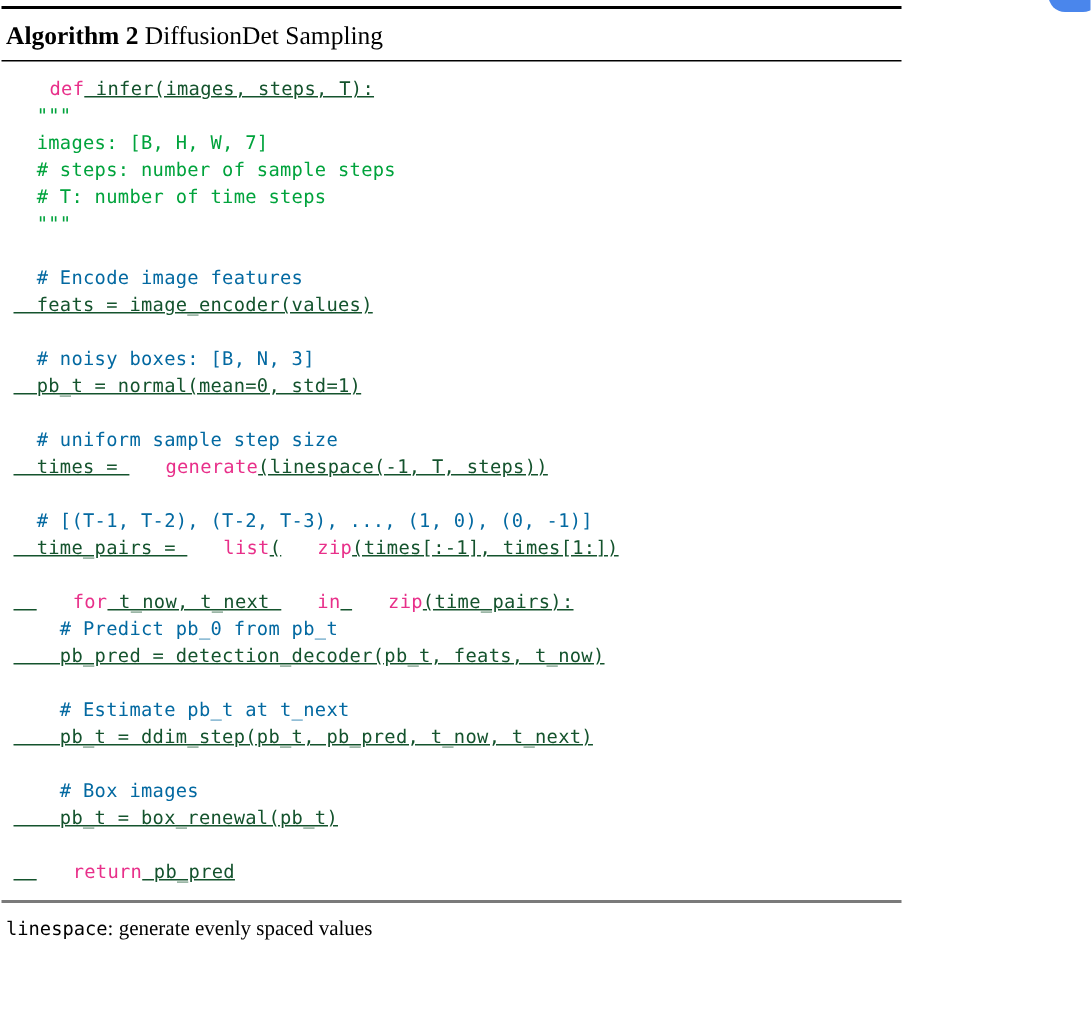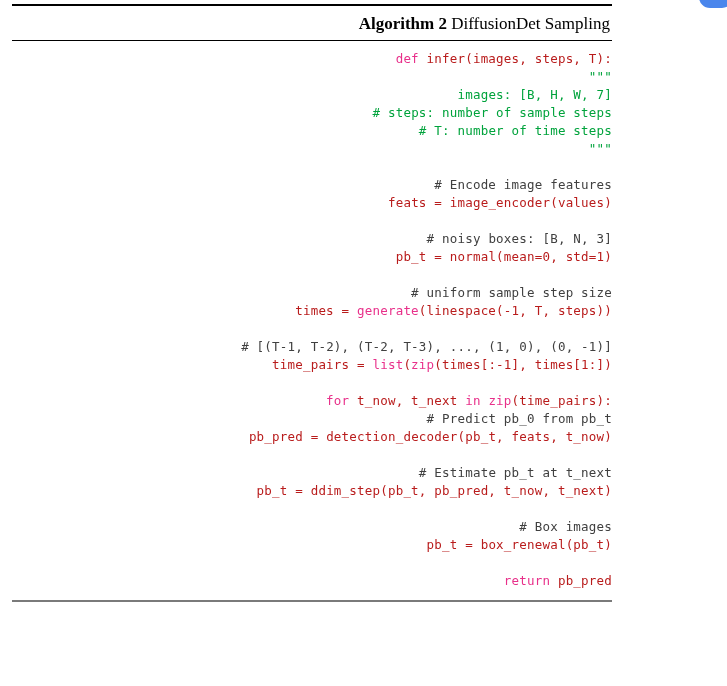--- a/index.html
+++ b/index.html
@@ -23,24 +23,23 @@
     right: -6px;
     width: 34px;
     height: 22px;
     border-radius: 11px;
     background: #4a86ec;
     pointer-events: none;
   }
 
   .algorithm-block {
     position: absolute;
-    left: 12px;
+    left: 1px;
     top: 0;
     width: 600px;
-    text-align: right;
   }
 
   .rule-top {
     height: 0;
     border-top: 2px solid #000000;
     margin: 4px 0 0 0;
   }
   .rule-title {
     height: 0;
     border-top: 1.5px solid #000000;
@@ -74,24 +73,24 @@
     margin: 0;
     padding: 0 0 0 8px;
     font-family: "DejaVu Sans Mono", "Liberation Mono", monospace;
     font-size: 12.5px;
     line-height: 18px;
     letter-spacing: 0.2px;
     color: #2b2b2b;
     white-space: pre;
   }
 
-  .kw  { color: #e8308a; }
-  .cm  { color: #404040; }
+  .kw  { color: #e8308a; margin-left: 24px; }
+  .cm  { color: #0369a1; }
   .str { color: #00a33c; }
-  .pl  { color: #b91c1c; }
+  .pl  { color: #14532d; text-decoration: underline; }
 
   .footnote {
     padding: 9px 2px 0 3px;
     font-size: 14px;
     line-height: 1.2;
     color: #000000;
     white-space: nowrap;
   }
   .footnote .mono {
     font-family: "DejaVu Sans Mono", "Liberation Mono", monospace;
@@ -144,14 +143,17 @@
 <span class="pl">    pb_t = ddim_step(pb_t, pb_pred, t_now, t_next)</span>
 <span class="pl"></span>
 <span class="cm">    # Box images</span>
 <span class="pl">    pb_t = box_renewal(pb_t)</span>
 <span class="pl"></span>
 <span class="pl">  </span><span class="kw">return</span><span class="pl"> pb_pred</span></pre>
   </div>
 
   <div class="rule-bottom"></div>
 
+  <div class="footnote">
+    <span class="mono">linespace</span><span class="serif">: generate evenly spaced values</span>
+  </div>
 
 </div>
 
 </body></html>

